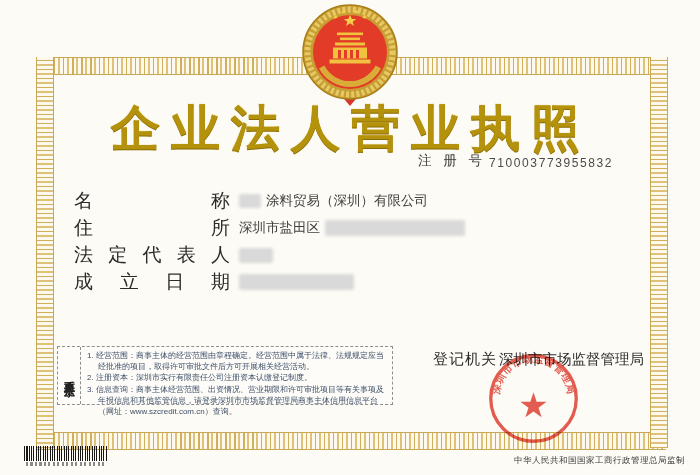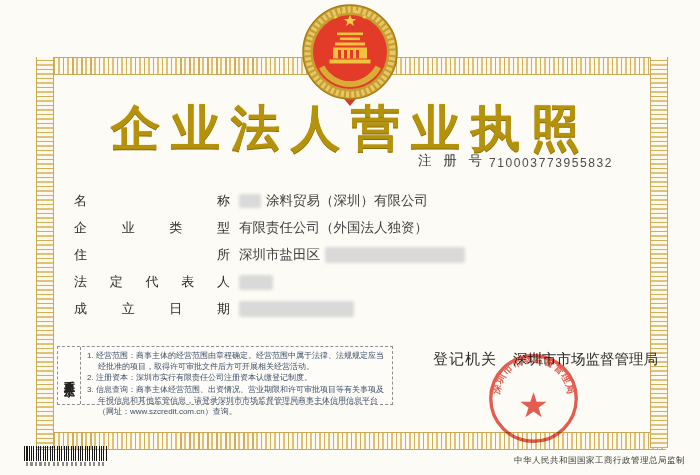--- a/index.html
+++ b/index.html
@@ -32,41 +32,41 @@
     color:#b5920c;text-shadow:0 1px 0 #8a6d06, 0 0 1px #d8bb4a;
     font-family:"Liberation Serif",serif;
   }
 
   .reg{position:absolute;left:418px;top:152px;display:flex;align-items:flex-end;gap:5px;z-index:2;}
   .reg .lab{width:66px;font-size:13.5px;color:#3a3a3a;text-align:justify;text-align-last:justify;letter-spacing:2px;}
   .reg .val{font-size:12px;letter-spacing:1.6px;color:#4a4a4a;font-family:"Liberation Sans",sans-serif;margin-top:-1px;}
 
   .fields{position:absolute;left:74px;top:188px;width:440px;}
   .frow{display:flex;align-items:center;height:26.9px;}
-  .flabel{flex:none;width:156px;font-size:13px;color:#2b2b2b;text-align:justify;text-align-last:justify;}
+  .flabel{flex:none;width:156px;font-size:19px;color:#2b2b2b;text-align:justify;text-align-last:justify;}
   .fval{margin-left:9px;font-size:13.5px;color:#3f3f3f;display:flex;align-items:center;gap:5px;white-space:nowrap;}
   .redact{display:inline-block;height:14px;background:#d9d9d9;border-radius:2px;filter:blur(1.6px);}
   .rw-a{width:22px}.rw-b{width:140px;height:16px}.rw-c{width:34px;height:15px}.rw-d{width:115px;height:16px}
 
   .notes{
     position:absolute;left:57px;top:346px;width:334px;height:57px;
     border:1px dashed #8f8f8f;display:flex;background:rgba(255,255,255,.4);z-index:2;
   }
   .notes-side{
     flex:none;width:22px;border-right:1px dashed #8f8f8f;
     display:flex;align-items:center;justify-content:center;
   }
   .notes-side .vtxt{
     writing-mode:vertical-rl;text-orientation:upright;
     font-size:11px;font-weight:bold;letter-spacing:2px;color:#222;
   }
   .notes-list{flex:1;padding:3px 5px 2px 6px;font-size:8px;line-height:1.4;color:#3d4e66;font-family:"Liberation Sans",sans-serif;}
   .notes-item{padding-left:11px;text-indent:-11px;}
 
-  .registrar{position:absolute;left:433px;top:350px;display:flex;gap:16px;z-index:2;}
+  .registrar{position:absolute;left:433px;top:350px;display:flex;gap:2px;z-index:2;}
   .registrar .lab{font-size:15px;letter-spacing:1px;color:#2b2b2b;}
   .registrar .val{font-size:14.5px;color:#2b2b2b;}
 
   .seal{position:absolute;left:486px;top:351px;width:95px;height:95px;z-index:4;opacity:.82;mix-blend-mode:multiply;}
 
   .issue-date{position:absolute;left:468px;top:409px;font-size:15.5px;letter-spacing:2px;color:#2b2b2b;z-index:2;}
 
   .footer{position:absolute;left:514px;top:455px;font-size:8.5px;letter-spacing:.5px;color:#3a3a3a;z-index:2;}
 
   .barcode{
@@ -127,26 +127,20 @@
 
   <div class="fields">
     <div class="frow">
       <span class="flabel">名称</span>
       <span class="fval">
         <span class="redact rw-a"></span>
         <span>涂料贸易（深圳）有限公司</span>
       </span>
     </div>
     <div class="frow">
-      <span class="flabel">企业类型</span>
-      <span class="fval">
-        <span>有限责任公司（外国法人独资）</span>
-      </span>
-    </div>
-    <div class="frow">
       <span class="flabel">住所</span>
       <span class="fval">
         <span>深圳市盐田区</span>
         <span class="redact rw-b"></span>
       </span>
     </div>
     <div class="frow">
       <span class="flabel">法定代表人</span>
       <span class="fval">
         <span class="redact rw-c"></span>

